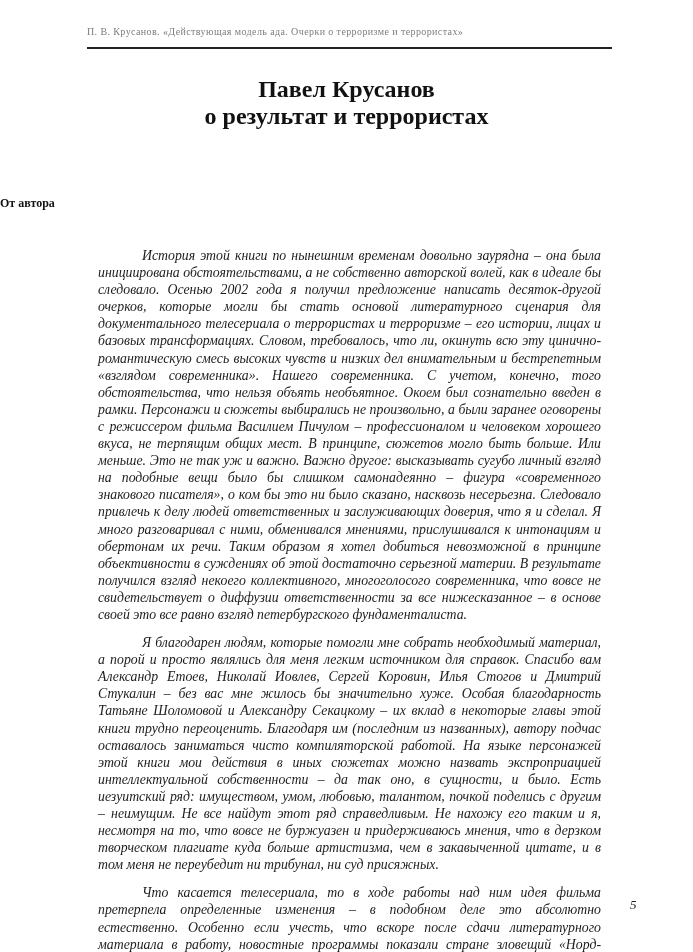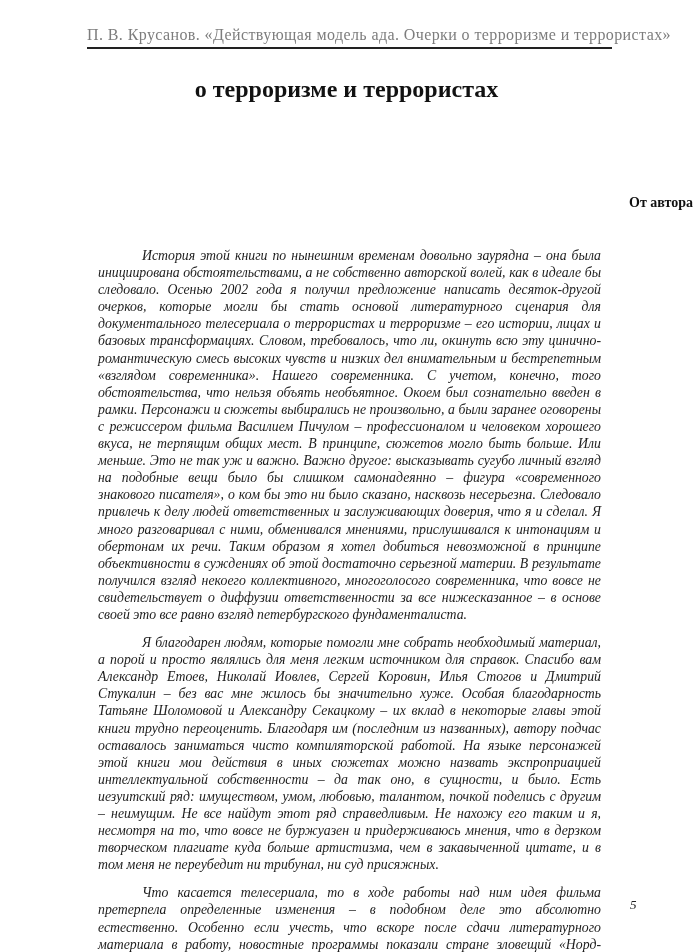--- a/index.html
+++ b/index.html
@@ -14,21 +14,21 @@
     background: var(--page-bg, #ffffff);
     overflow: hidden;
     font-family: "Liberation Serif", "DejaVu Serif", serif;
     color: var(--text-color, #1c1c1c);
   }
   .running-header {
     position: absolute;
     top: 26px;
     left: 87px;
     width: 525px;
-    font-size: 16px;
+    font-size: 10px;
     letter-spacing: 0.4px;
     color: var(--header-color, #7d7d7d);
     white-space: nowrap;
   }
   .header-rule {
     position: absolute;
     top: 47px;
     left: 87px;
     width: 525px;
     height: 0;
@@ -46,22 +46,22 @@
     font-weight: bold;
     color: #111111;
   }
   .book-title .t-line { display: block; }
   .section-heading {
     position: absolute;
     top: 192px;
     left: 0;
     width: 100%;
     margin: 0;
-    text-align: right;
-    font-size: 14px;
+    text-align: left;
+    font-size: 12px;
     line-height: 22px;
     font-weight: bold;
     color: #111111;
   }
   .body-text {
     position: absolute;
     top: 236px;
     left: 87px;
     width: 525px;
     font-style: italic;
@@ -87,21 +87,22 @@
 
 <div class="page">
 
   <div class="running-header">
     <span>П. В. Крусанов.  «Действующая модель ада. Очерки о терроризме и террористах»</span>
   </div>
 
   <div class="header-rule"></div>
 
   <h1 class="book-title">
-    <span class="t-line">о терроризме и террористах</span>
+    <span class="t-line">Павел Крусанов</span>
+    <span class="t-line">о результат и террористах</span>
   </h1>
 
   <h2 class="section-heading">От автора</h2>
 
   <div class="body-text">
       <p class="para">История этой книги по нынешним временам довольно заурядна – она была инициирована обстоятельствами, а не собственно авторской волей, как в идеале бы следовало. Осенью 2002 года я получил предложение написать десяток-другой очерков, которые могли бы стать основой литературного сценария для документального телесериала о террористах и терроризме – его истории, лицах и базовых трансформациях. Словом, требовалось, что ли, окинуть всю эту цинично-романтическую смесь высоких чувств и низких дел внимательным и бестрепетным «взглядом современника». Нашего современника. С учетом, конечно, того обстоятельства, что нельзя объять необъятное. Окоем был сознательно введен в рамки. Персонажи и сюжеты выбирались не произвольно, а были заранее оговорены с режиссером фильма Василием Пичулом – профессионалом и человеком хорошего вкуса, не терпящим общих мест. В принципе, сюжетов могло быть больше. Или меньше. Это не так уж и важно. Важно другое: высказывать сугубо личный взгляд на подобные вещи было бы слишком самонадеянно – фигура «современного знакового писателя», о ком бы это ни было сказано, насквозь несерьезна. Следовало привлечь к делу людей ответственных и заслуживающих доверия, что я и сделал. Я много разговаривал с ними, обменивался мнениями, прислушивался к интонациям и обертонам их речи. Таким образом я хотел добиться невозможной в принципе объективности в суждениях об этой достаточно серьезной материи. В результате получился взгляд некоего коллективного, многоголосого современника, что вовсе не свидетельствует о диффузии ответственности за все нижесказанное – в основе своей это все равно взгляд петербургского фундаменталиста.</p>
       <p class="para">Я благодарен людям, которые помогли мне собрать необходимый материал, а порой и просто являлись для меня легким источником для справок. Спасибо вам Александр Етоев, Николай Иовлев, Сергей Коровин, Илья Стогов и Дмитрий Стукалин – без вас мне жилось бы значительно хуже. Особая благодарность Татьяне Шоломовой и Александру Секацкому – их вклад в некоторые главы этой книги трудно переоценить. Благодаря им (последним из названных), автору подчас оставалось заниматься чисто компиляторской работой. На языке персонажей этой книги мои действия в иных сюжетах можно назвать экспроприацией интеллектуальной собственности – да так оно, в сущности, и было. Есть иезуитский ряд: имуществом, умом, любовью, талантом, почкой поделись с другим – неимущим. Не все найдут этот ряд справедливым. Не нахожу его таким и я, несмотря на то, что вовсе не буржуазен и придерживаюсь мнения, что в дерзком творческом плагиате куда больше артистизма, чем в закавыченной цитате, и в том меня не переубедит ни трибунал, ни суд присяжных.</p>
       <p class="para">Что касается телесериала, то в ходе работы над ним идея фильма претерпела определенные изменения – в подобном деле это абсолютно естественно. Особенно если учесть, что вскоре после сдачи литературного материала в работу, новостные программы показали стране зловещий «Норд-Ост». Войдет ли в фильм полный корпус текстов или нет – мне неизвестно, однако результат, надеюсь, скоро будет явлен в ящике.</p>
     </div>
 

